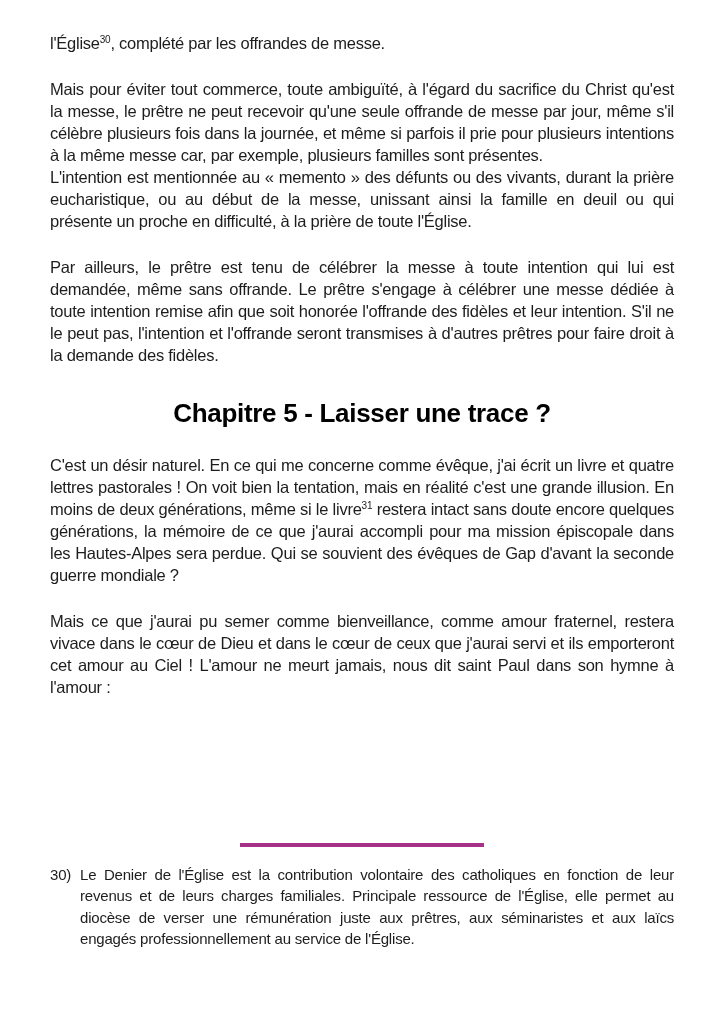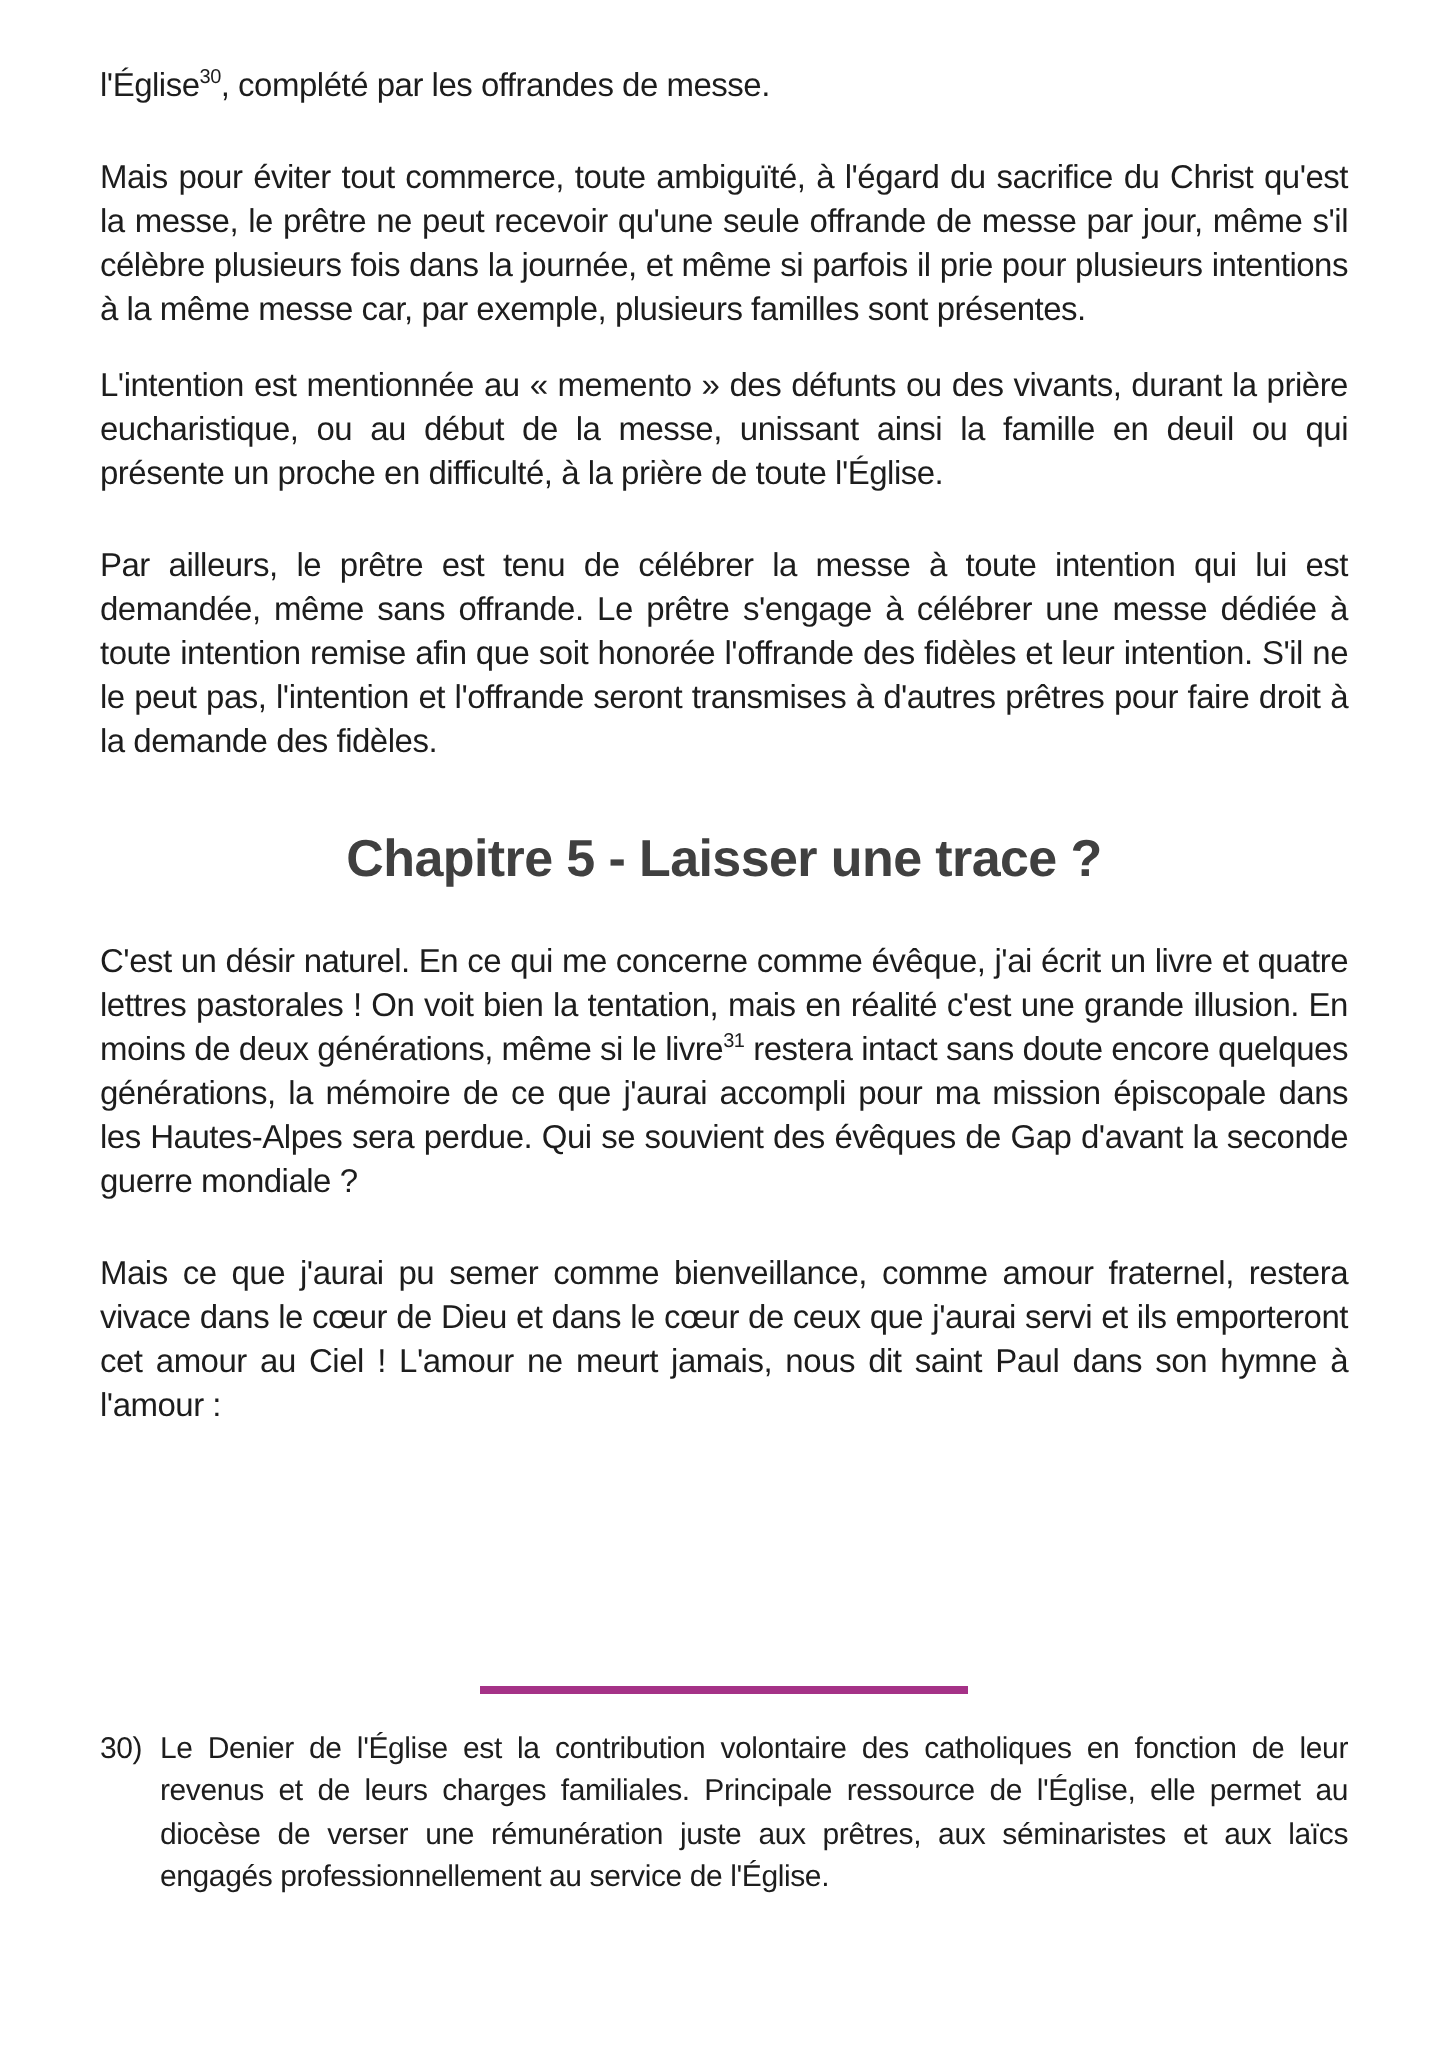--- a/index.html
+++ b/index.html
@@ -23,21 +23,21 @@
     top: 32px;
   }
   .body-text p {
     margin: 0 0 24px 0;
     font-size: 16.5px;
     line-height: 22px;
     letter-spacing: -0.25px;
     text-align: justify;
   }
   .body-text p.no-gap {
-    margin-bottom: 16px;
+    margin-bottom: 0;
   }
   sup.fn-ref {
     font-size: 10px;
     line-height: 0;
     vertical-align: super;
   }
   h1.chapter {
     margin: 32px 0 26px 0;
     font-size: 26px;
     line-height: 30px;
@@ -99,21 +99,21 @@
   <div class="body-text">
 
     <p><span>l'Église</span><sup class="fn-ref">30</sup><span>, complété par les offrandes de messe.</span></p>
 
     <p class="no-gap">Mais pour éviter tout commerce, toute ambiguïté, à l'égard du sacrifice du Christ qu'est la messe, le prêtre ne peut recevoir qu'une seule offrande de messe par jour, même s'il célèbre plusieurs fois dans la journée, et même si parfois il prie pour plusieurs intentions à la même messe car, par exemple, plusieurs familles sont présentes.</p>
 
     <p>L'intention est mentionnée au « memento » des défunts ou des vivants, durant la prière eucharistique, ou au début de la messe, unissant ainsi la famille en deuil ou qui présente un proche en difficulté, à la prière de toute l'Église.</p>
 
     <p>Par ailleurs, le prêtre est tenu de célébrer la messe à toute intention qui lui est demandée, même sans offrande. Le prêtre s'engage à célébrer une messe dédiée à toute intention remise afin que soit honorée l'offrande des fidèles et leur intention. S'il ne le peut pas, l'intention et l'offrande seront transmises à d'autres prêtres pour faire droit à la demande des fidèles.</p>
 
-    <h1 class="chapter" style="color: #404040;">Chapitre 5 - Laisser une trace ?</h1>
+    <h1 class="chapter" style="color: #000000;">Chapitre 5 - Laisser une trace ?</h1>
 
     <p><span>C'est un désir naturel. En ce qui me concerne comme évêque, j'ai écrit un livre et quatre lettres pastorales ! On voit bien la tentation, mais en réalité c'est une grande illusion. En moins de deux générations, même si le livre</span><sup class="fn-ref">31</sup><span> restera intact sans doute encore quelques générations, la mémoire de ce que j'aurai accompli pour ma mission épiscopale dans les Hautes-Alpes sera perdue. Qui se souvient des évêques de Gap d'avant la seconde guerre mondiale ?</span></p>
 
     <p>Mais ce que j'aurai pu semer comme bienveillance, comme amour fraternel, restera vivace dans le cœur de Dieu et dans le cœur de ceux que j'aurai servi et ils emporteront cet amour au Ciel ! L'amour ne meurt jamais, nous dit saint Paul dans son hymne à l'amour :</p>
 
   </div>
 
   <div class="footnote-area">
 
     <div class="fn-rule" style="background: rgb(165, 50, 135);"></div>

